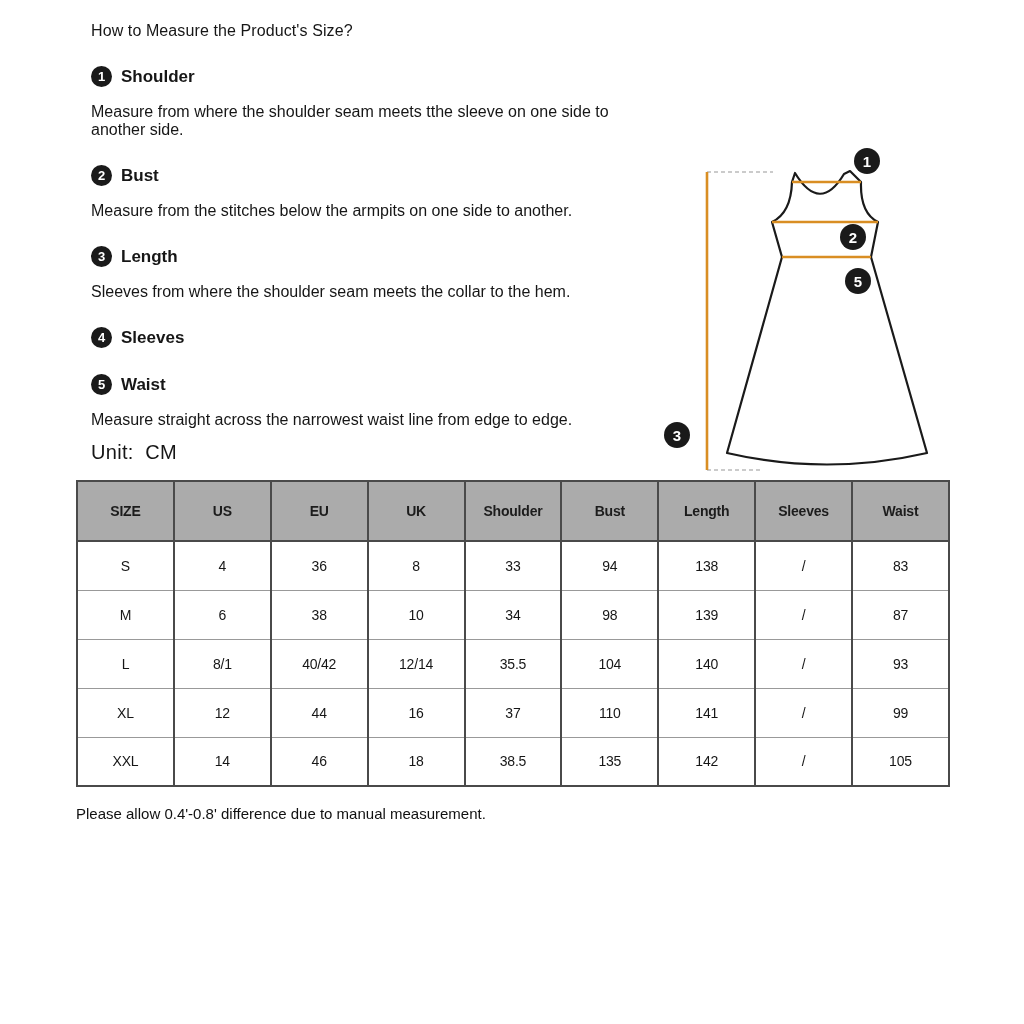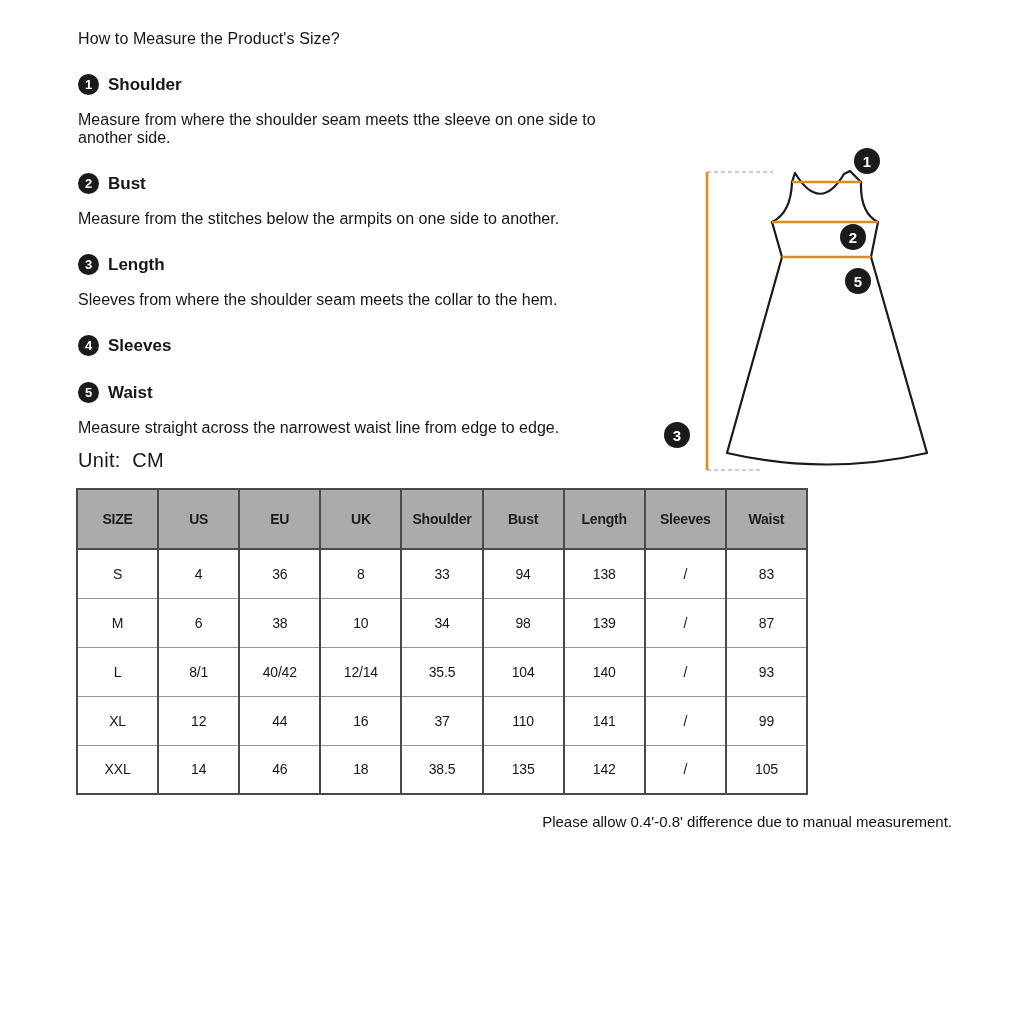--- a/index.html
+++ b/index.html
@@ -5,21 +5,21 @@
   * { margin: 0; padding: 0; box-sizing: border-box; }
   html, body { width: 1024px; height: 1024px; }
   body {
     background: #ffffff;
     font-family: "Liberation Sans", sans-serif;
     color: #161616;
     position: relative;
     overflow: hidden;
   }
 
-  .content { padding: 30px 0 0 78px; }
+  .content { padding: 22px 0 0 78px; margin-left: 13px; }
 
   .page-title {
     font-size: 16px;
     font-weight: 400;
     letter-spacing: 0.1px;
     margin-bottom: 6px;
   }
 
   .text-col { width: 560px; }
 
@@ -56,21 +56,21 @@
     margin-top: 12px;
     font-size: 20px;
     letter-spacing: 0.3px;
     white-space: pre;
   }
 
   
   .table-wrap { margin: 16px 0 0 76px; width: 876px; }
 
   table.size-table {
-    width: 732px;
+    width: 874px;
     border-collapse: collapse;
     table-layout: fixed;
     border: 2px solid #4a4a4a;
   }
   .size-table th, .size-table td {
     border-left: 2px solid #4a4a4a;
     border-right: 2px solid #4a4a4a;
     text-align: center;
     vertical-align: middle;
     font-size: 14px;
@@ -87,21 +87,21 @@
     height: 49px;
     font-weight: 400;
     border-top: 1px solid #999999;
     border-bottom: 1px solid #999999;
     background: #ffffff;
   }
 
   .footer-note {
     margin: 18px 0 0 76px;
     width: 876px;
-    text-align: right;
+    text-align: left;
     font-size: 15px;
     color: #111111;
   }
 
   
   .diagram {
     position: absolute;
     left: 640px;
     top: 130px;
     width: 340px;

